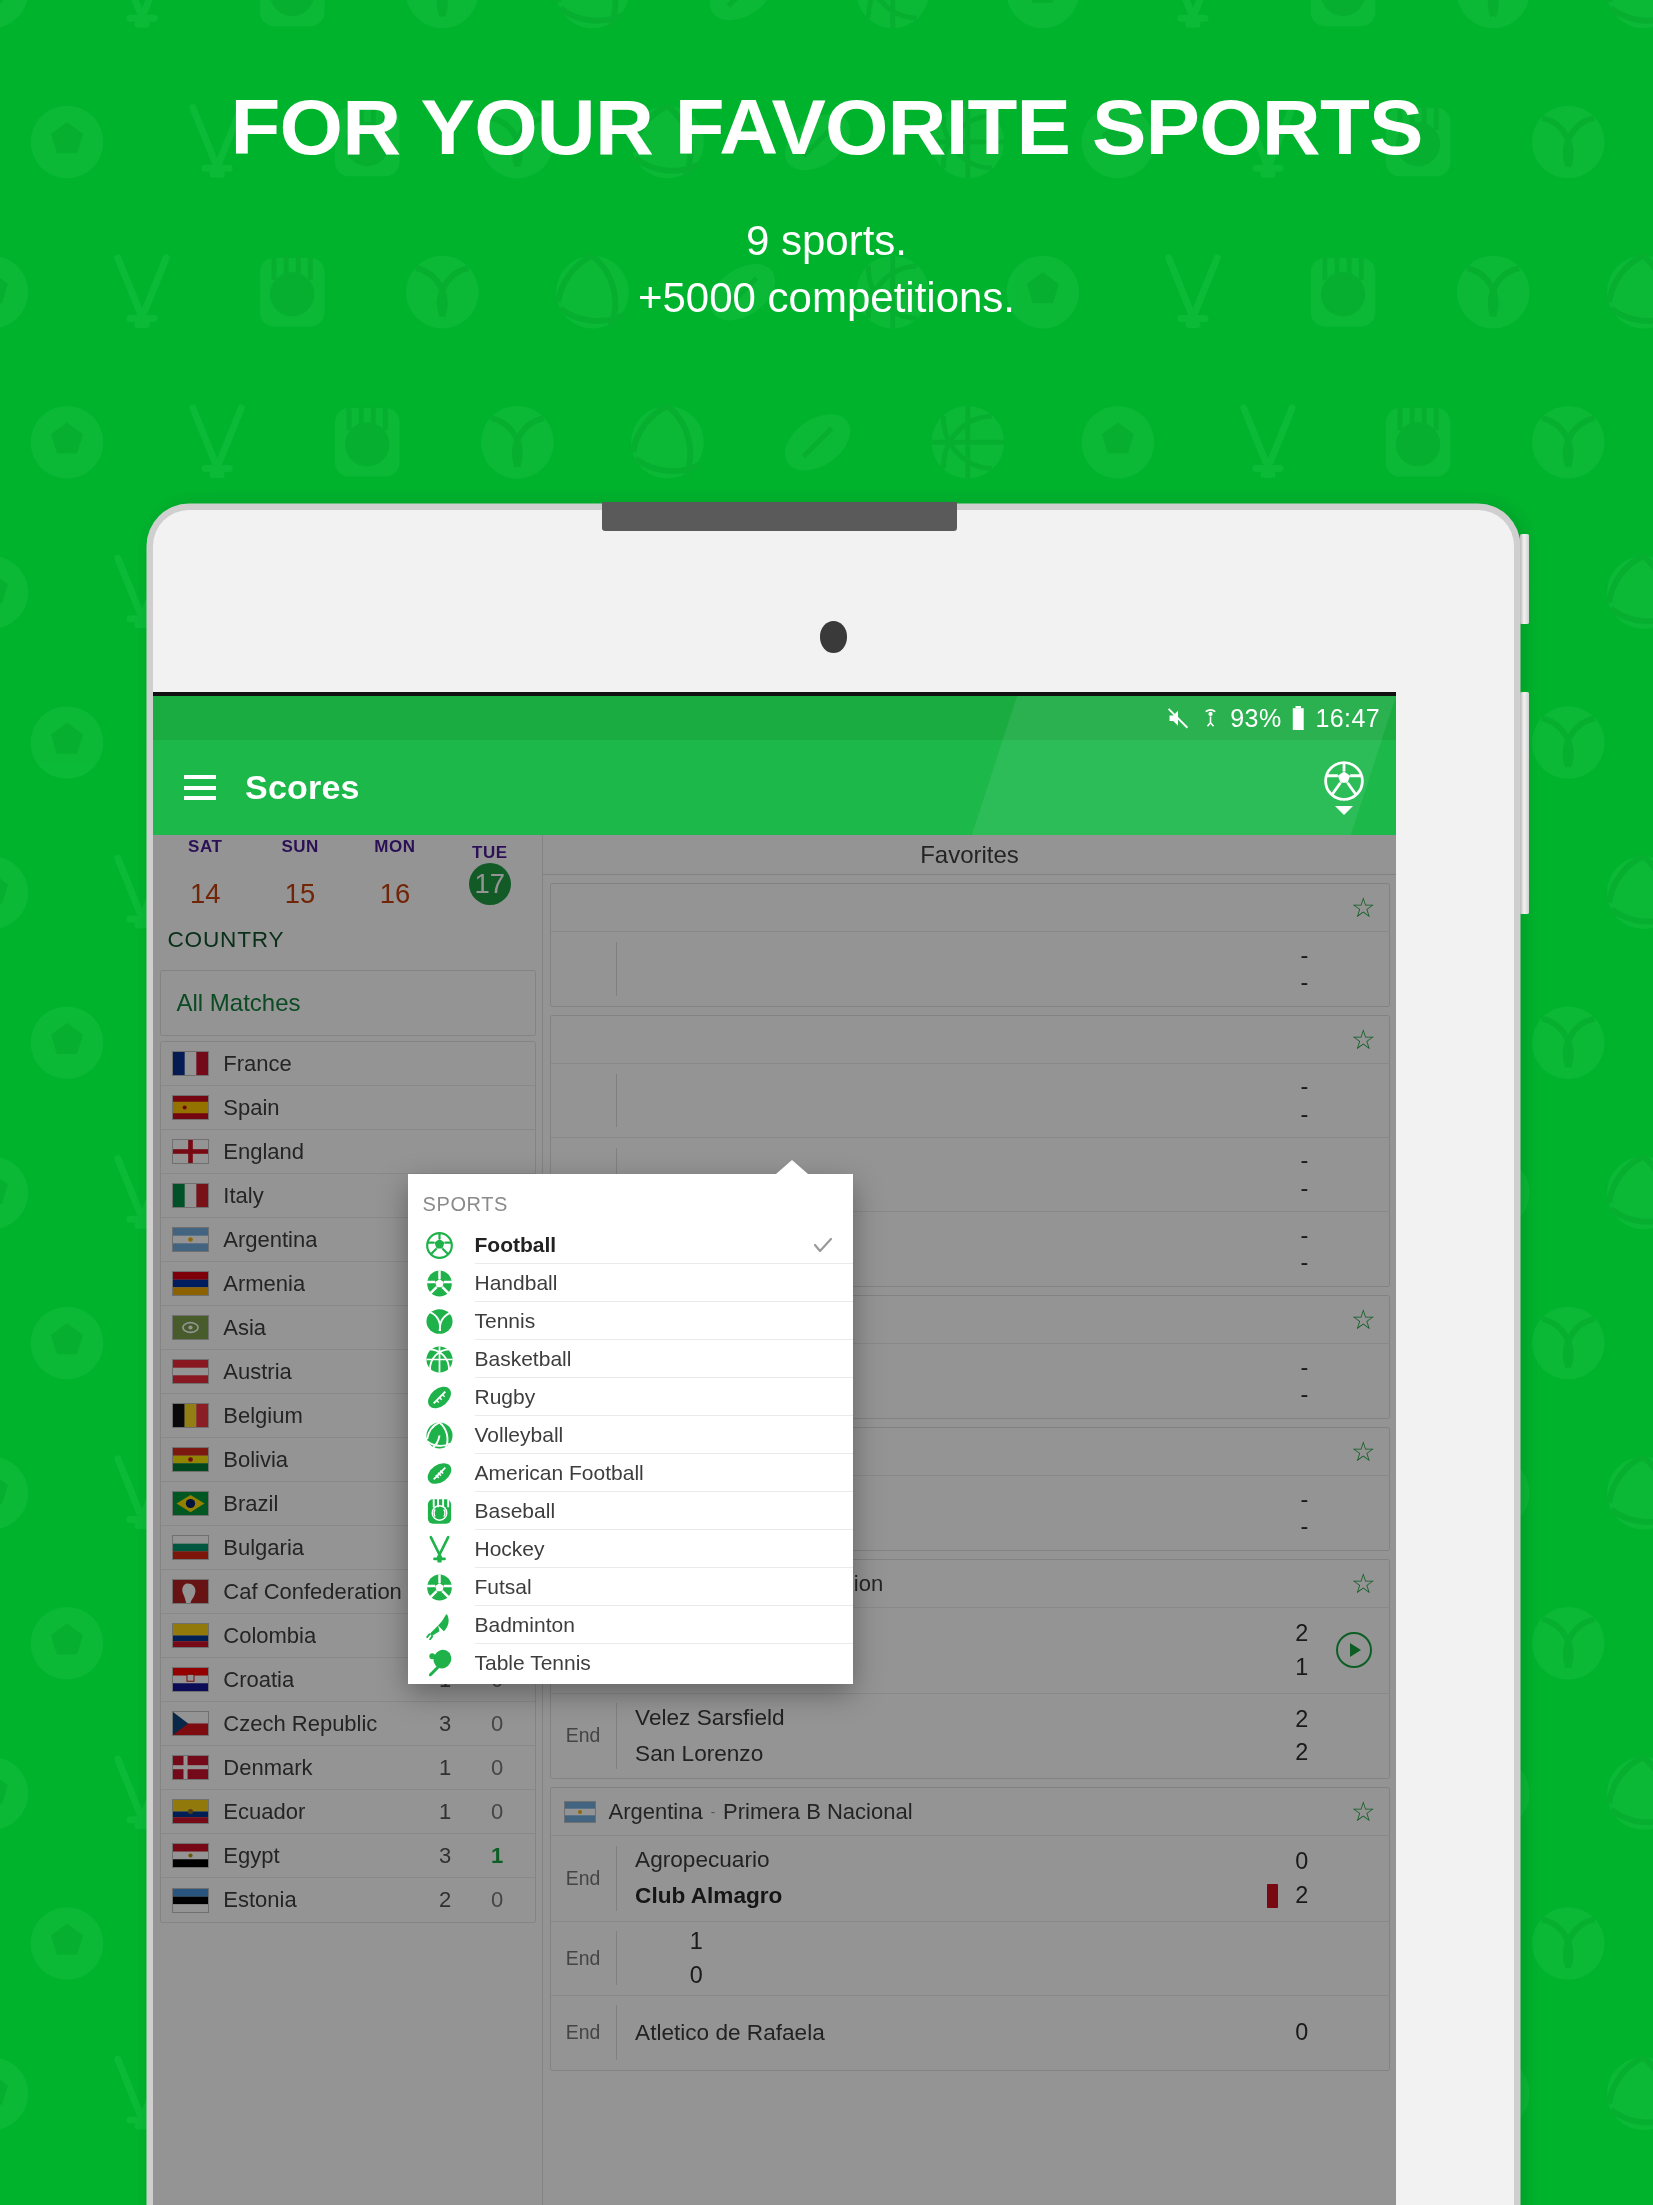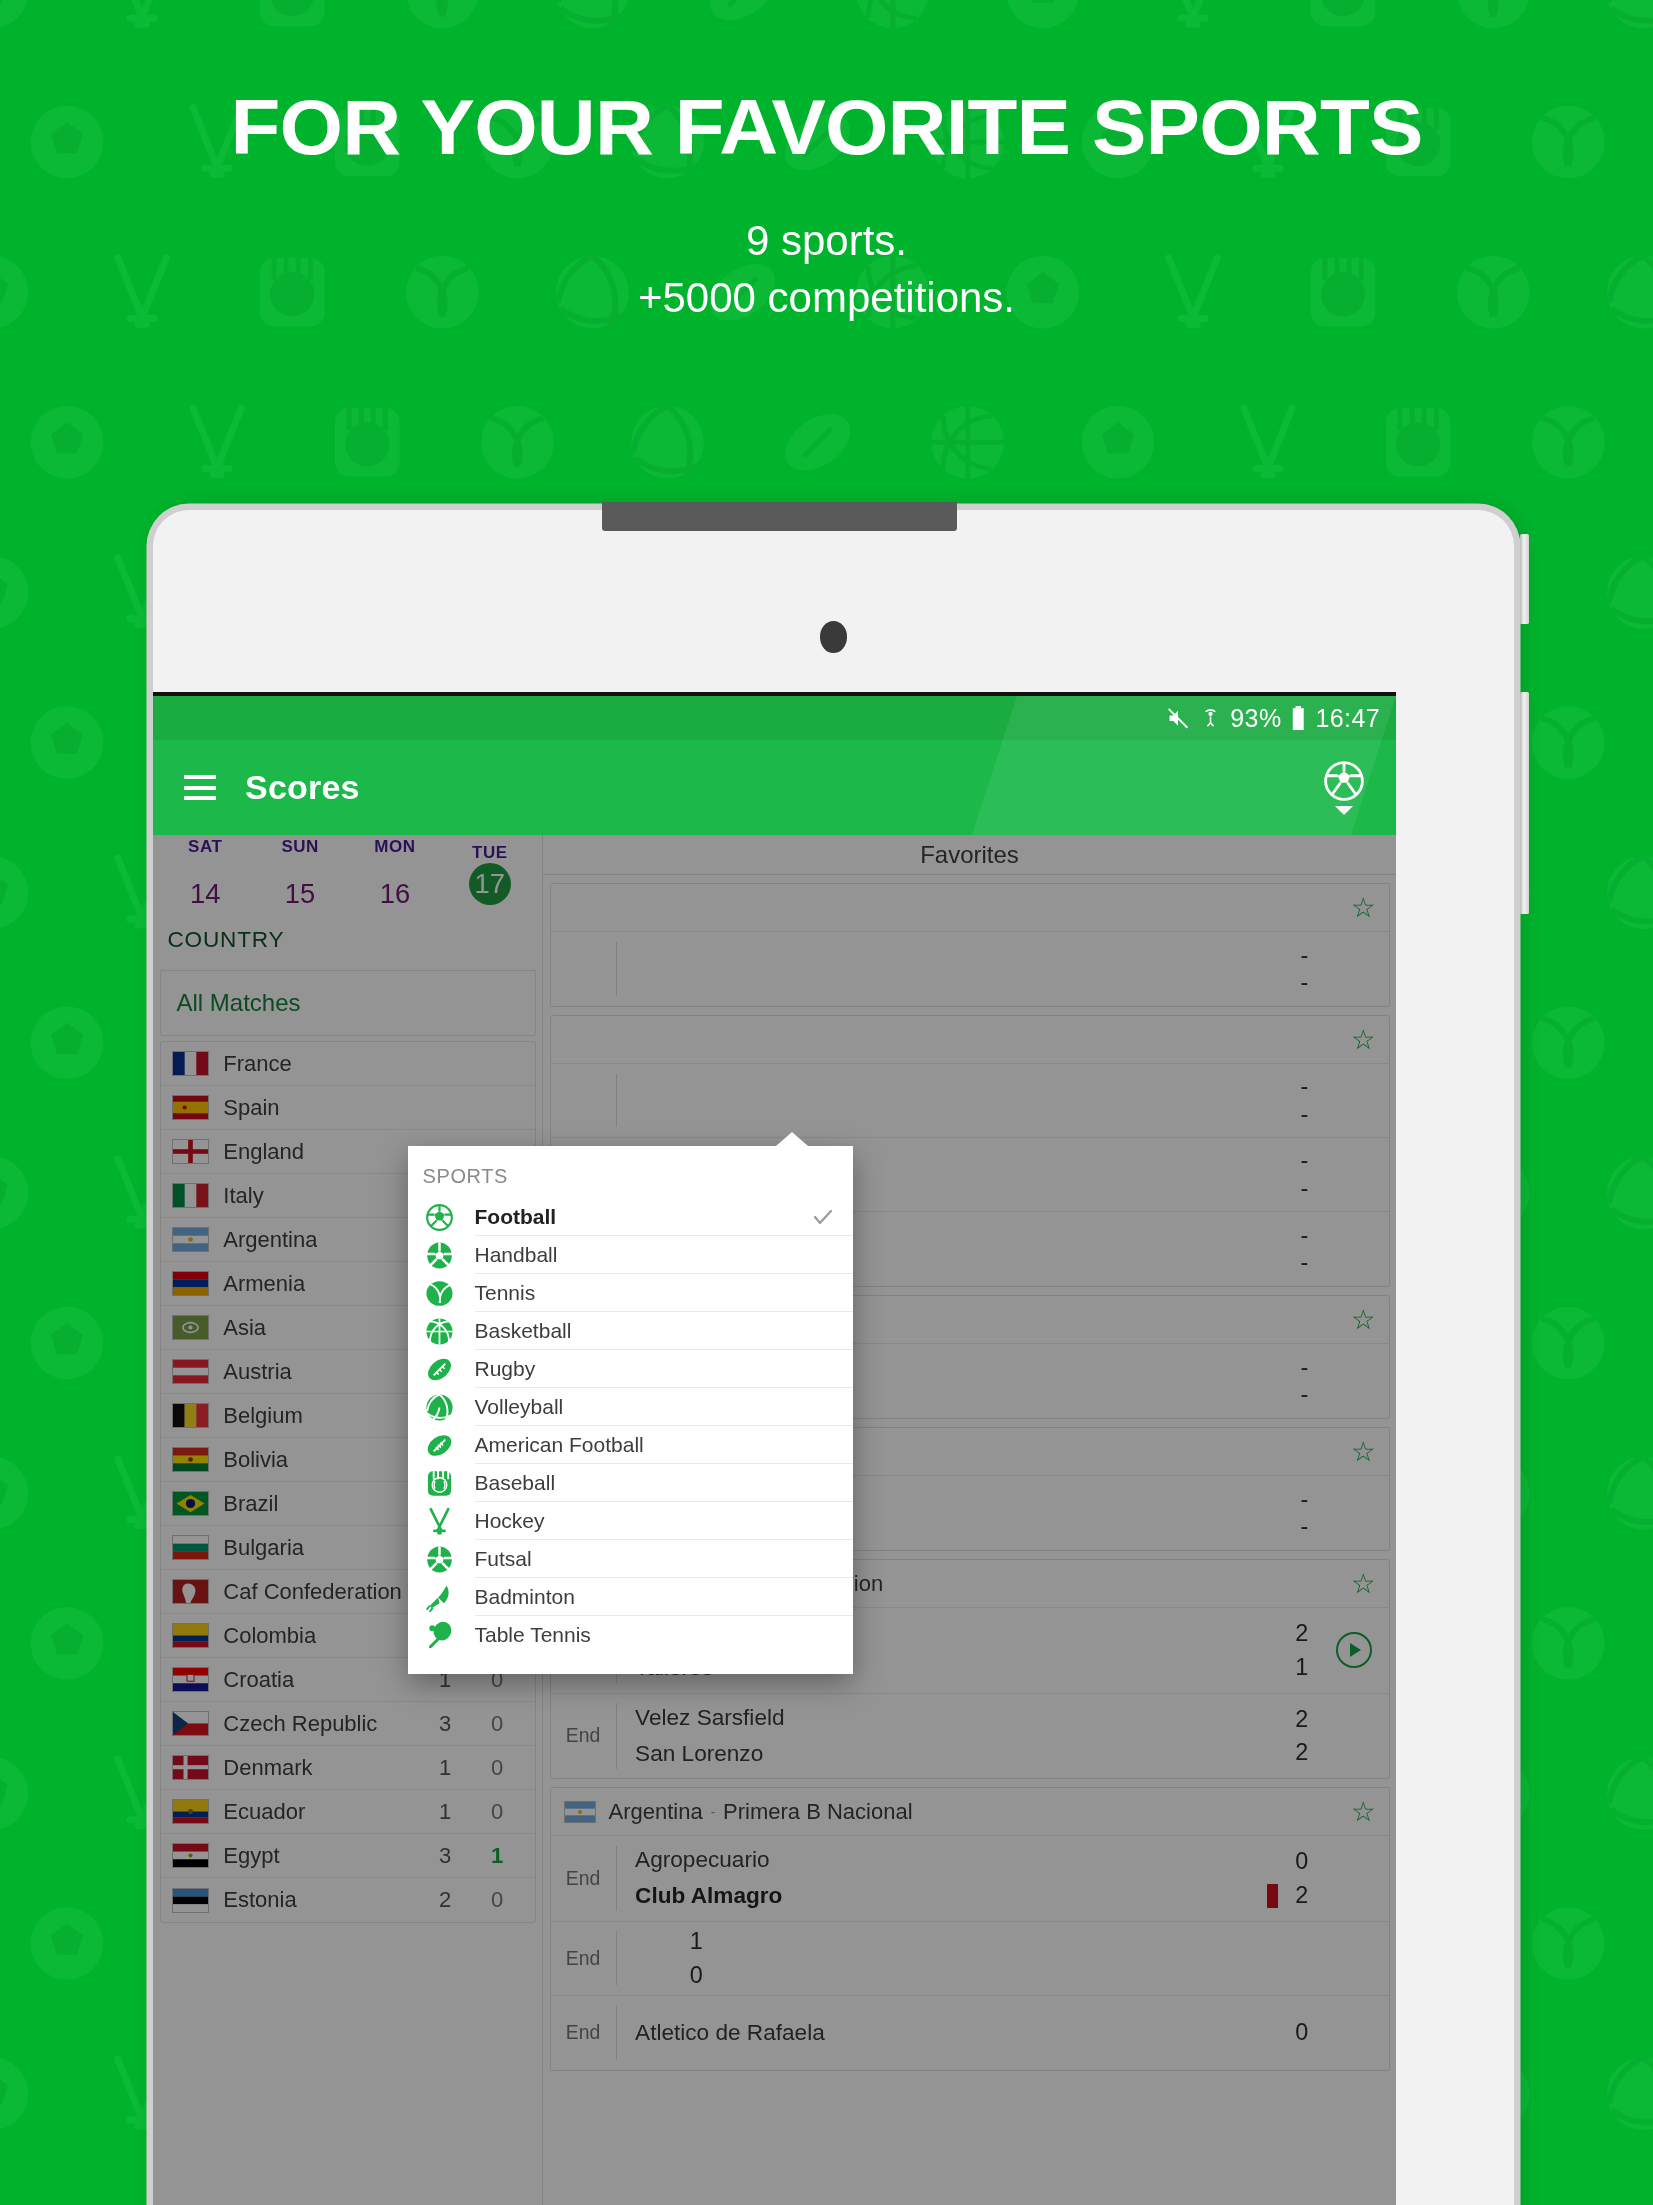--- a/index.html
+++ b/index.html
@@ -174,21 +174,21 @@
   .date-cell {
     flex: 1;
     text-align: center;
     position: relative;
   }
   .date-dow {
     font-size: 17px; color: #4c1d95; font-weight: bold;
     letter-spacing: 0.5px;
   }
   .date-num {
-    font-size: 27.4px; color: #701a75; margin-top: 21px;
+    font-size: 27.4px; color: #c2410c; margin-top: 21px;
   }
   .date-cell.active .date-num {
     color: #fff;
     background: #1f9c43;
     border-radius: 50%;
     width: 42px; height: 42px;
     line-height: 42px;
     display: inline-block;
     margin-top: 0;
   }
@@ -321,26 +321,26 @@
     border-top: 7.3px solid transparent;
     border-bottom: 7.3px solid transparent;
     border-left: 11.3px solid #18a33f;
     margin-left: 3.2px;
   }
   .m-dash { font-size: 23.4px; color: #2e2e2e; line-height: 0.9; }
 
   
   #dialog {
     position: absolute;
-    left: 255px; top: 450px;
+    left: 255px; top: 478px;
     width: 445px;
     background: #fff;
     box-shadow: 0 9.7px 27.4px rgba(0,0,0,0.34);
     z-index: 60;
-    padding-bottom: 20px;
+    padding-bottom: 2px;
   }
   #dialog-caret {
     position: absolute;
     right: 45px; top: -14.5px;
     width: 0; height: 0;
     border-left: 16px solid transparent;
     border-right: 16px solid transparent;
     border-bottom: 14.5px solid #fff;
   }
   #dialog-title {

